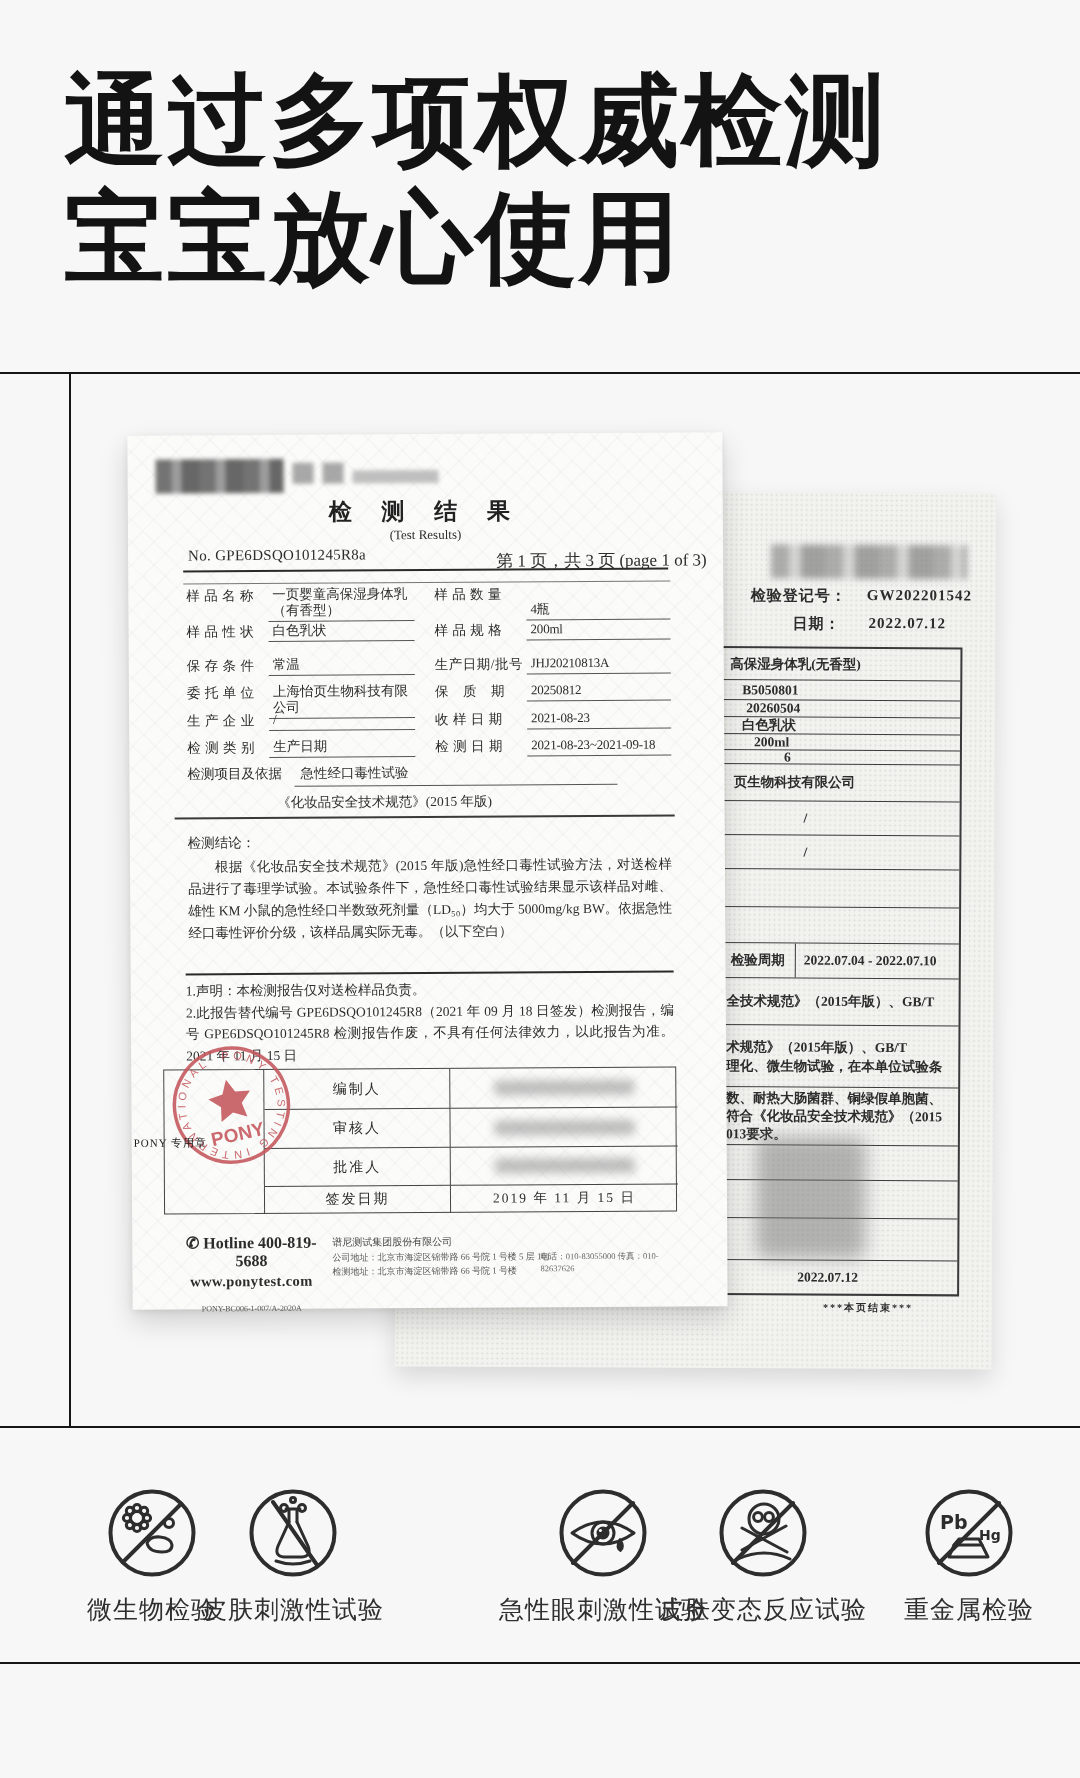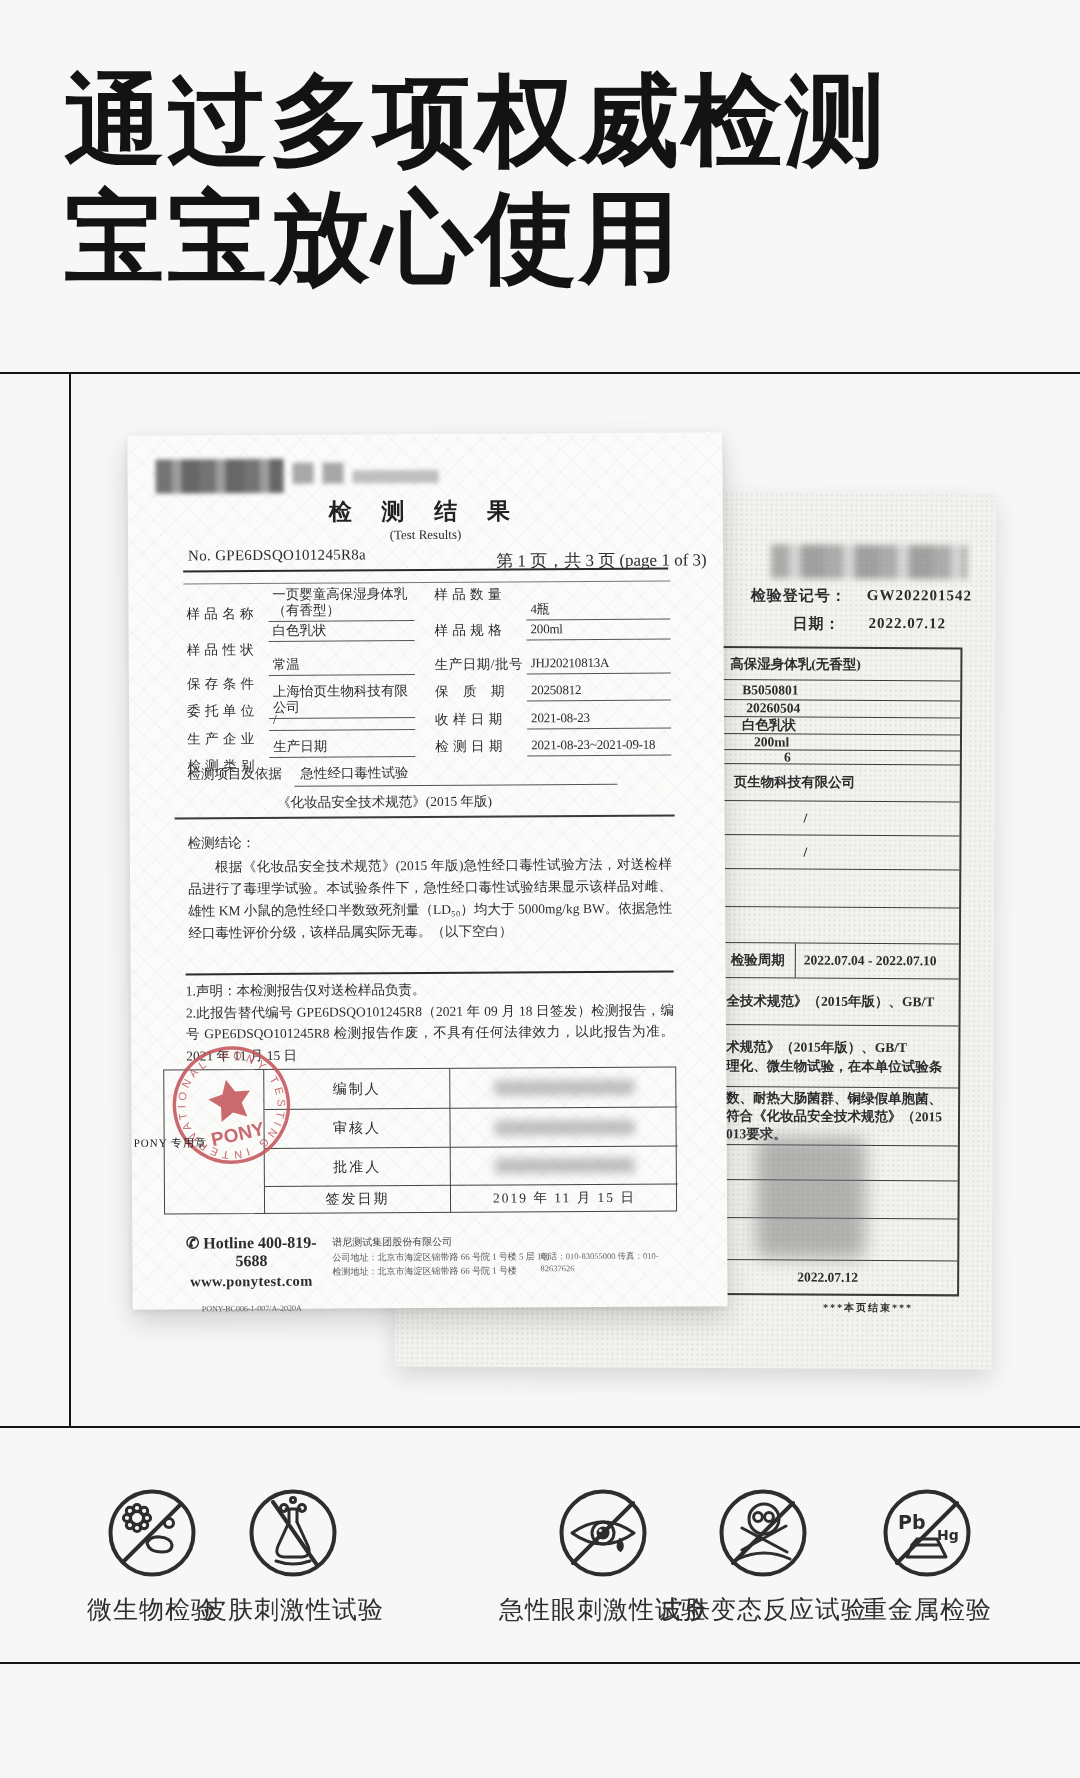--- a/index.html
+++ b/index.html
@@ -40,21 +40,21 @@
               letter-spacing:12px; color:#222; }
   .d1-sub { left:0; top:93px; width:100%; text-align:center; font-size:13px; }
   .d1-no { left:60px; top:112px; font-size:15px; letter-spacing:.3px; }
   .d1-page { left:368px; top:116px; font-size:17px; }
   .d1-r1 { left:55px; top:135px; width:485px; height:2px; background:#2a2a2a; }
   .d1-r2 { left:55px; top:148px; width:487px; height:1px; background:#777; }
 
   .irow { display:flex; font-size:13.5px; align-items:flex-start; }
   .irow .lbl { flex:none; letter-spacing:.5px; }
   .irow .val { flex:1; border-bottom:1px solid #555; padding:0 0 2px 4px; line-height:16px; }
-  .il { left:58px; width:228px; } .il .lbl { width:82px;margin-top:18px; }
+  .il { left:58px; width:228px; } .il .lbl { width:82px; }
   .ir { left:306px; width:236px; } .ir .lbl { width:92px; }
   .ir .val { font-size:13px; letter-spacing:-.2px; }
 
   .d1-proj { left:58px; top:330px; width:430px; display:flex; font-size:13.5px; }
   .d1-proj .lbl { width:107px; flex:none; }
   .d1-proj .val { flex:1; border-bottom:1px solid #555; padding:0 0 3px 6px; }
   .d1-basis { left:100px; top:359px; width:310px; text-align:center; font-size:13.5px; }
   .d1-bigrule { left:45px; top:382px; width:500px; height:2px; background:#3a3a3a; }
 
   .d1-concl { left:58px; top:399px; font-size:13.5px; }
@@ -392,21 +392,21 @@
           <path d="M25 63 L69 39 M25 41 L70 65"></path>
           <path d="M21 72 Q47 60 73 72"></path>
         </g>
         <path d="M16 76 L76 16"></path>
       </g>
         </svg>
     </span>
     <div class="blabel">皮肤变态反应试验</div>
   </div>
 
-  <div class="badge" style="left:927px">
+  <div class="badge" style="left:969px">
     <span>
       <svg viewBox="0 0 92 92" width="92" height="92">
           <g fill="none" stroke="#2d2d2d" stroke-width="4" stroke-linecap="round" stroke-linejoin="round">
         <circle cx="46" cy="46" r="41.5"></circle>
         <g stroke-width="3">
           <path d="M31 58 H59 L65 70 H26 Z"></path>
           <path d="M31 58 L36 52 H56 L59 58"></path>
         </g>
         <g fill="#2d2d2d" stroke="none" font-family="'DejaVu Sans',sans-serif" font-weight="bold">
           <text x="17" y="42" font-size="19">Pb</text>

